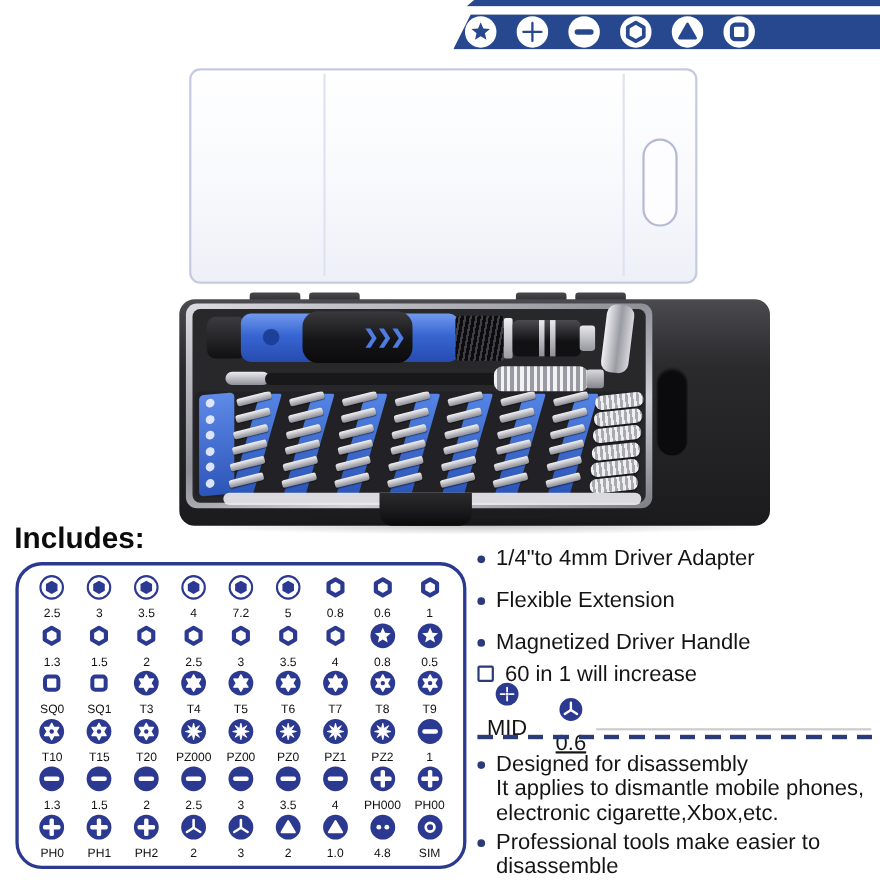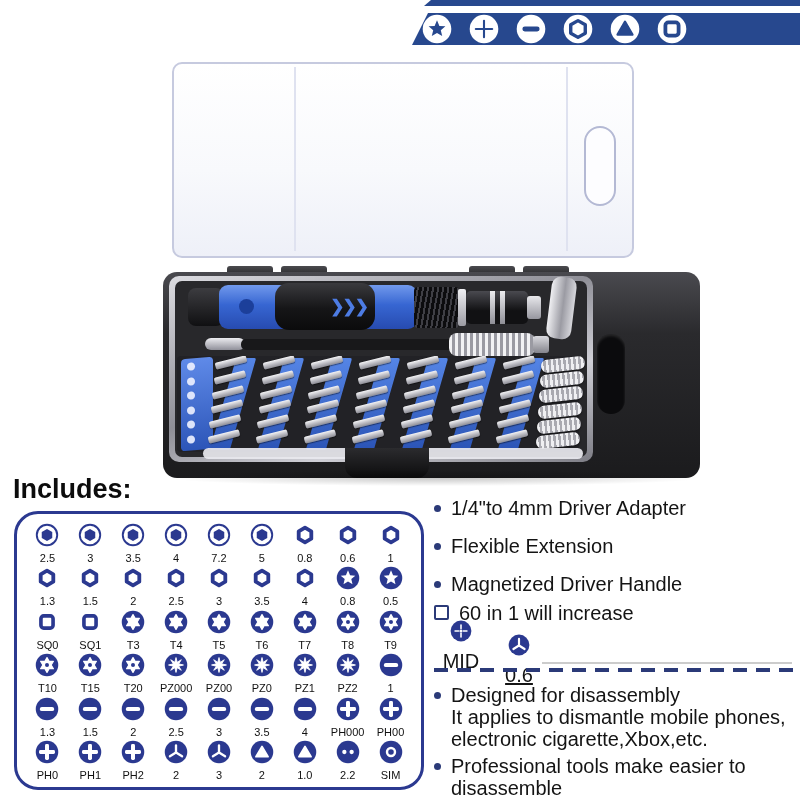--- a/index.html
+++ b/index.html
@@ -606,21 +606,21 @@
             <polygon points="15,8.6 22,20.4 8,20.4" fill="#fff" stroke="#fff" stroke-width="2" stroke-linejoin="round"></polygon>
           </svg></span>
         <span class="lb">1.0</span>
       </div>
       <div class="cell">
         <span><svg width="26" height="26" viewBox="0 0 30 30" xmlns="http://www.w3.org/2000/svg">
             <circle cx="15" cy="15" r="13" fill="#2b3990"></circle>
             <circle cx="10.8" cy="15" r="2.5" fill="#fff"></circle>
             <circle cx="19.2" cy="15" r="2.5" fill="#fff"></circle>
           </svg></span>
-        <span class="lb">2.2</span>
+        <span class="lb">4.8</span>
       </div>
       <div class="cell">
         <span><svg width="26" height="26" viewBox="0 0 30 30" xmlns="http://www.w3.org/2000/svg">
             <circle cx="15" cy="15" r="13" fill="#2b3990"></circle>
             <circle cx="15" cy="15" r="4.6" fill="none" stroke="#fff" stroke-width="2.8"></circle>
           </svg></span>
         <span class="lb">SIM</span>
       </div>
     </div>
 

